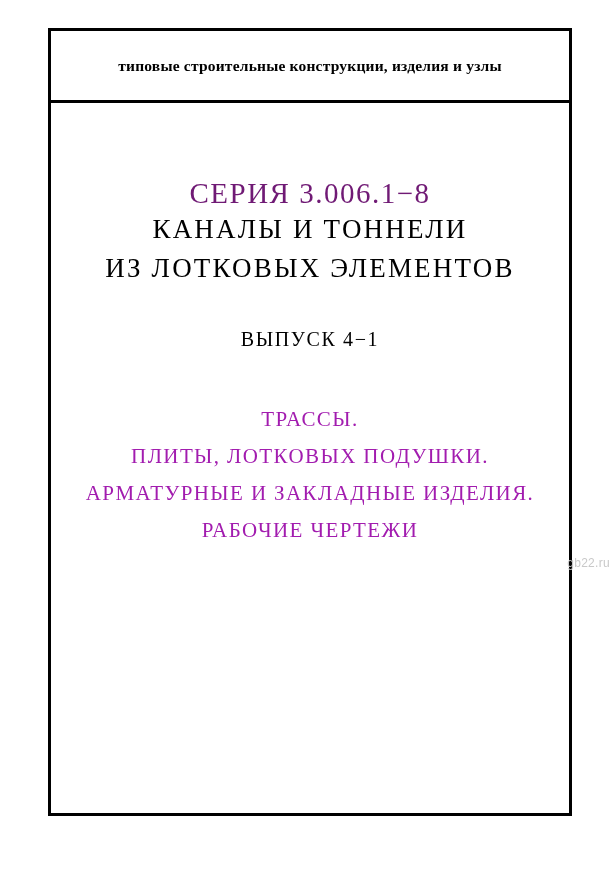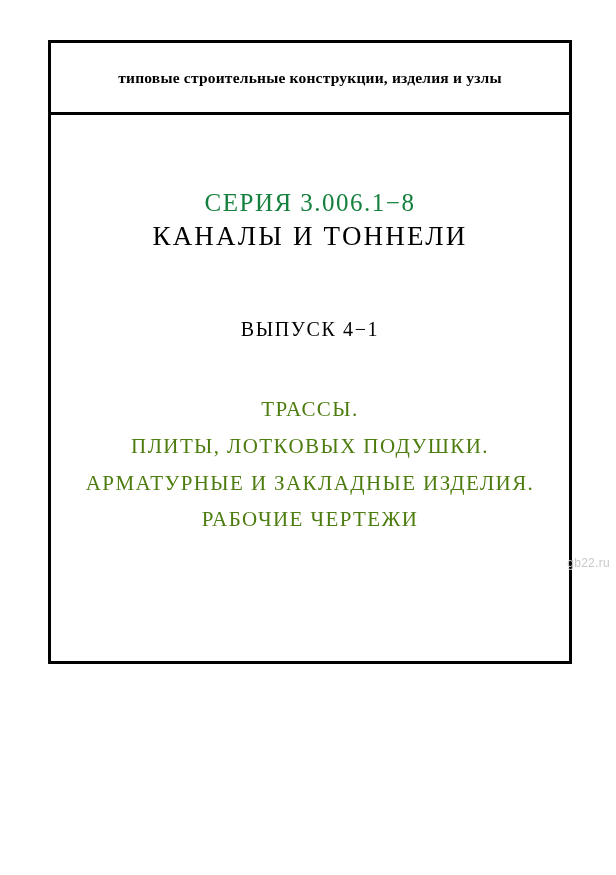--- a/index.html
+++ b/index.html
@@ -23,23 +23,23 @@
     top: 0;
     width: 616px;
     height: 875px;
     background: #ffffff;
   }
 
   
   .frame {
     position: absolute;
     left: 48px;
-    top: 40px;
+    top: 28px;
     width: 524px;
-    height: 624px;
+    height: 788px;
     border: 3px solid #000000;
     box-sizing: border-box;
     background: #ffffff;
   }
 
   
   .header-band {
     position: absolute;
     left: 0;
     top: 0;
@@ -67,52 +67,52 @@
     top: 72px;
     width: 100%;
     height: calc(100% - 72px);
     box-sizing: border-box;
     padding: 0 14px;
     text-align: center;
   }
 
   .series-line {
     margin-top: 74px;
-    font-size: 25px;
+    font-size: 29px;
     letter-spacing: 1.5px;
-    color: #15803d;
+    color: #701a75;
     white-space: nowrap;
   }
 
   .title-block {
   }
   .title-line {
     font-size: 27px;
     letter-spacing: 2.2px;
     line-height: 1.45;
     color: #000000;
     white-space: nowrap;
   }
 
   .issue-line {
-    margin-top: 62px;
+    margin-top: 40px;
     font-size: 20px;
     letter-spacing: 1.6px;
     color: #000000;
     white-space: nowrap;
   }
 
   .subject-block {
     margin-top: 50px;
   }
   .subject-line {
     font-size: 21px;
     letter-spacing: 1.4px;
     line-height: 1.75;
-    color: #4d7c0f;
+    color: #a21caf;
     white-space: nowrap;
   }
 
   
   .watermark {
     position: absolute;
     right: 6px;
     top: 556px;
     font-family: "Liberation Sans", sans-serif;
     font-size: 12px;
@@ -131,20 +131,21 @@
     <div class="header-band">
       <div class="header-text">типовые строительные конструкции, изделия и узлы</div>
     </div>
 
     <div class="content">
 
       <div class="series-line">СЕРИЯ 3.006.1−8</div>
 
       <div class="title-block">
         <div class="title-line">КАНАЛЫ И ТОННЕЛИ</div>
+        <div class="title-line">ИЗ ЛОТКОВЫХ ЭЛЕМЕНТОВ</div>
       </div>
 
       <div class="issue-line">ВЫПУСК 4−1</div>
 
       <div class="subject-block">
         <div class="subject-line">ТРАССЫ.</div>
         <div class="subject-line">ПЛИТЫ,  ЛОТКОВЫХ  ПОДУШКИ.</div>
         <div class="subject-line">АРМАТУРНЫЕ  И  ЗАКЛАДНЫЕ  ИЗДЕЛИЯ.</div>
         <div class="subject-line">РАБОЧИЕ  ЧЕРТЕЖИ</div>
       </div>

